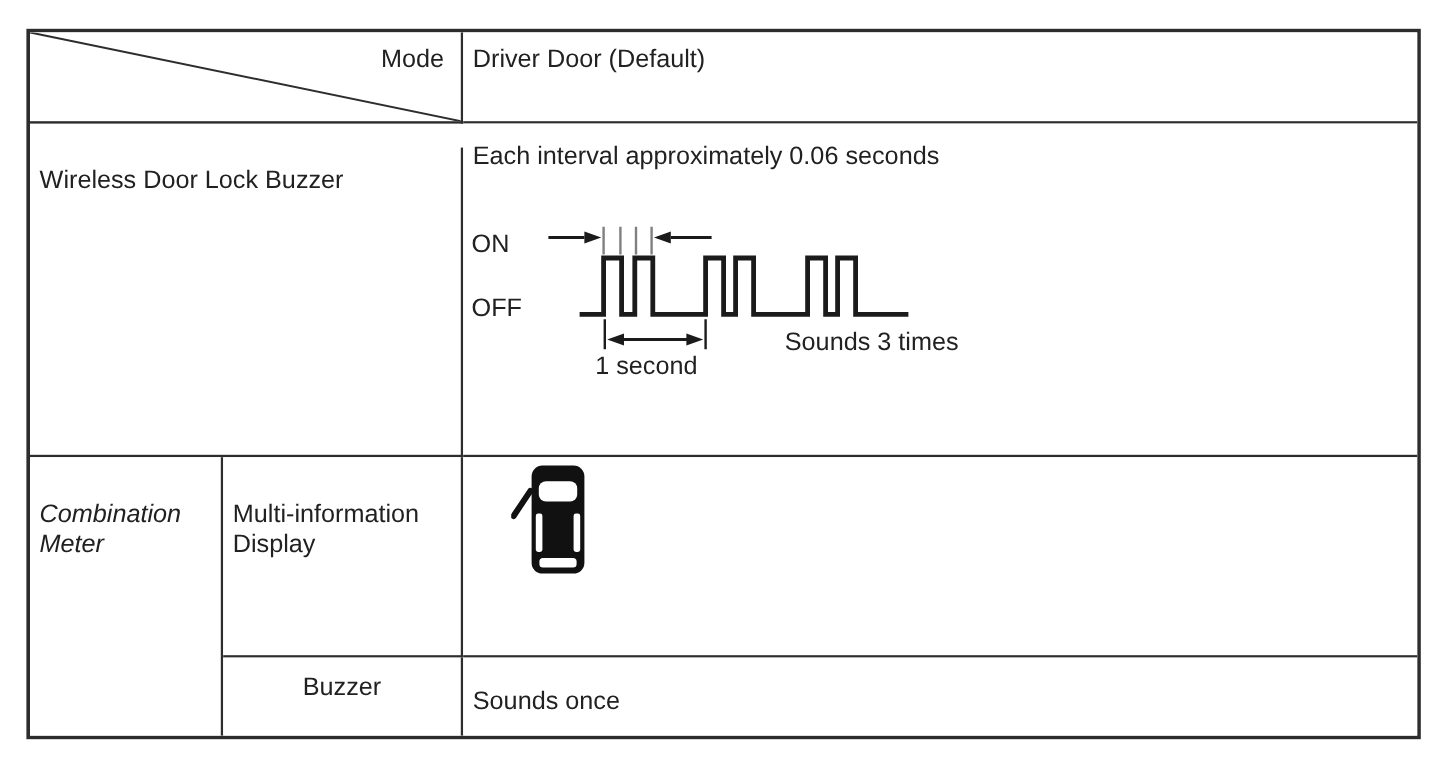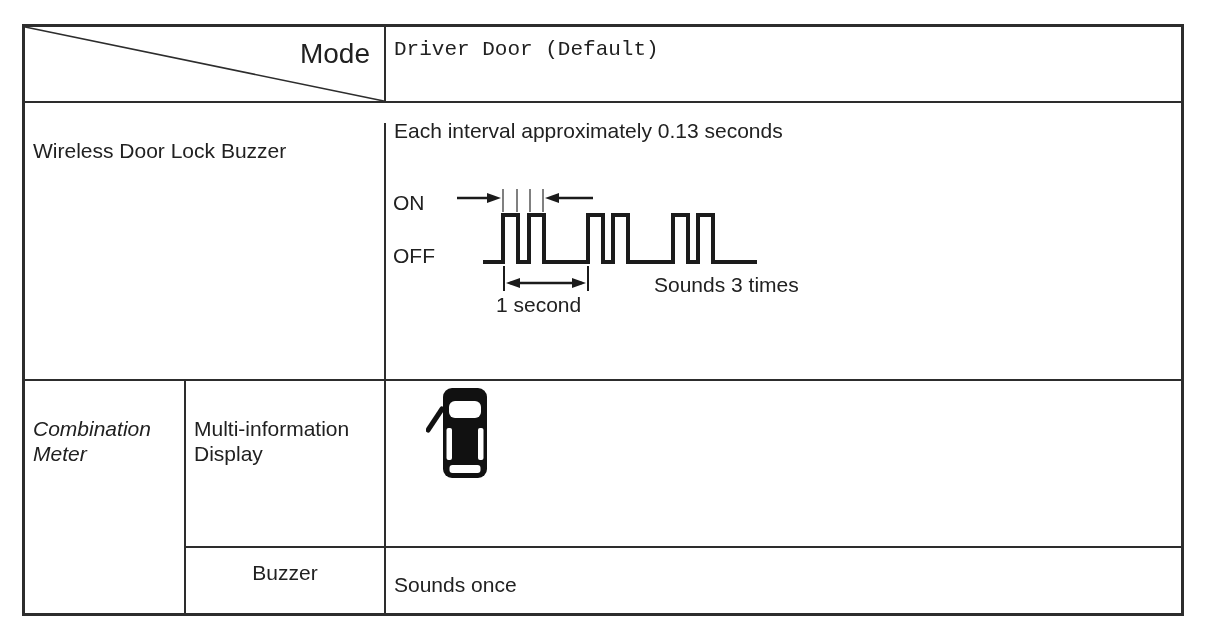--- a/index.html
+++ b/index.html
@@ -30,35 +30,35 @@
     grid-template-columns: 161px 200px 1fr;
     grid-template-rows: 76px 278px 167px 1fr;
     background: #ffffff;
     font-size: 21px;
     line-height: 1.2;
   }
   .cell { position: relative; box-sizing: border-box; background: #fff; }
   .b-r { border-right: 2px solid #2d2d2d; }
   .b-b { border-bottom: 2px solid #2d2d2d; }
   .hdr-corner { grid-column: 1 / 3; grid-row: 1; }
-  .hdr-value  { grid-column: 3; grid-row: 1; padding: 10px 10px 0 8px; font-family: Liberation Mono, monospace; }
+  .hdr-value  { grid-column: 3; grid-row: 1; padding: 10px 10px 0 8px; }
   .r2-label   { grid-column: 1 / 3; grid-row: 2; padding: 15px 10px 0 8px; margin-top: 20px; }
   .r2-value   { grid-column: 3; grid-row: 2; }
   .r3-c1      { grid-column: 1; grid-row: 3 / 5; padding: 10px 8px 0 8px; font-style: italic; }
   .r3-c2      { grid-column: 2; grid-row: 3; padding: 10px 8px 0 8px; }
   .r3-c3      { grid-column: 3; grid-row: 3; }
   .r4-c2      { grid-column: 2; grid-row: 4; padding: 12px 8px 0 8px; text-align: center; }
   .r4-c3      { grid-column: 3; grid-row: 4; padding: 24px 10px 0 8px; }
   .prewrap { white-space: pre-line; }
   .corner-svg { position: absolute; left: 0; top: 0; width: 100%; height: 100%; display: block; }
   .corner-mode {
     position: absolute;
     top: 10px;
     right: 14px;
-    font-size: 28px;
+    font-size: 21px;
   }
   .r2-desc { position: absolute; left: 8px; top: 15px; }
   .wave-svg { position: absolute; left: 0; top: 0; display: block; }
   .car-wrap { position: absolute; left: 40px; top: 5px; width: 64px; height: 94px; }
   .displayed-text { position: absolute; left: 8px; top: 91px; }
   svg text { font-family: "Liberation Sans", "DejaVu Sans", sans-serif; font-size: 21px; fill: #212121; }
 </style>
 </head>
 <body>
 
@@ -74,21 +74,21 @@
 
     <div class="cell b-b hdr-value">
       <span>Driver Door (Default)</span>
     </div>
 
     <div class="cell b-r b-b r2-label">
       <span>Wireless Door Lock Buzzer</span>
     </div>
 
     <div class="cell b-b r2-value">
-      <div class="r2-desc">Each interval approximately 0.13 seconds</div>
+      <div class="r2-desc">Each interval approximately 0.06 seconds</div>
 
       <svg class="wave-svg" width="470" height="235" viewBox="0 0 470 235">
 
         <text x="7" y="107">ON</text>
         <text x="7" y="160">OFF</text>
 
         <g>
           <line x1="71" y1="95" x2="101" y2="95" stroke="#1b1b1b" stroke-width="2.5"></line>
           <polygon points="115,95 101,90 101,100" fill="#1b1b1b"></polygon>
           <line x1="117" y1="86" x2="117" y2="109" stroke="#808080" stroke-width="2"></line>

